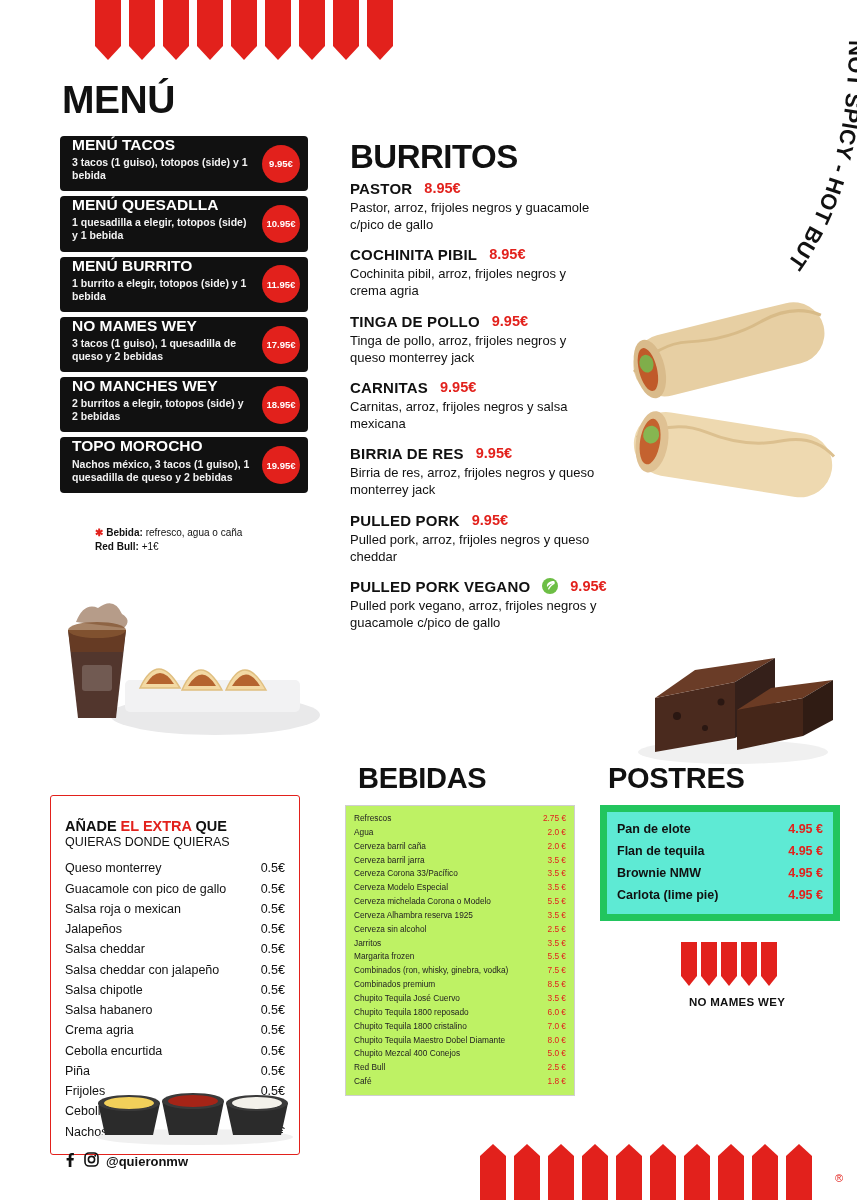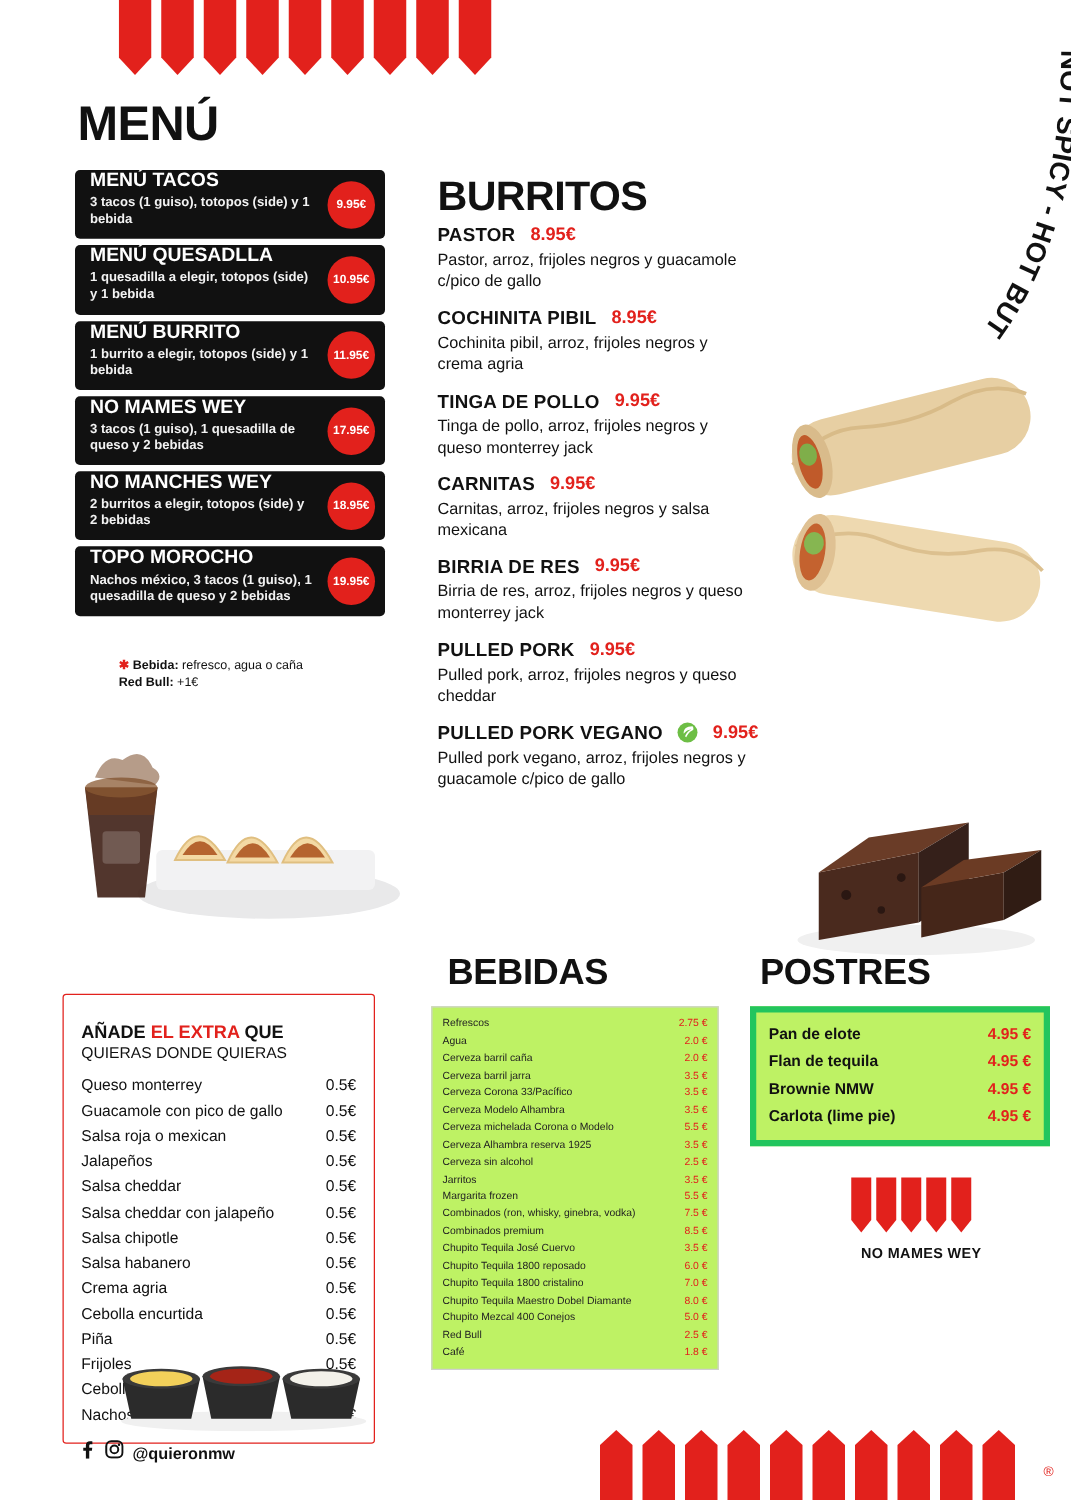--- a/index.html
+++ b/index.html
@@ -105,21 +105,21 @@
     border:1px solid #cfcfcf; padding:6px 8px 6px 8px; background:#bef264;
   }
   .bev-row { display:flex; justify-content:space-between; font-size:8.3px; line-height:1.67; }
   .bev-row .n { color:#222; }
   .bev-row .p { color:#e2211c; }
 
   
   .postres-title { position:absolute; left:608px; top:762px; font-size:29px; font-weight:bold; letter-spacing:-0.3px; }
   .postres {
     position:absolute; left:600px; top:805px; width:240px;
-    border:5px solid #22c55e; padding:7px 10px; background:#bef264;
+    border:7px solid #22c55e; padding:7px 10px; background:#5eead4;
   }
   .pos-row { display:flex; justify-content:space-between; font-size:12.5px; line-height:1.75; font-weight:bold; }
   .pos-row .p { color:#e2211c; }
 
   
   .nmw-logo { position:absolute; left:672px; top:940px; width:130px; text-align:center; }
   .nmw-logo-text { font-size:11.5px; font-weight:bold; letter-spacing:0.3px; margin-top:4px; }
 
   
   .bottom-zigzag { position:absolute; bottom:0; left:480px; width:350px; height:56px; }
@@ -443,21 +443,21 @@
       </div>
     <div class="bev-row">
         <span class="n">Cerveza barril jarra</span>
         <span class="p">3.5 €</span>
       </div>
     <div class="bev-row">
         <span class="n">Cerveza Corona 33/Pacífico</span>
         <span class="p">3.5 €</span>
       </div>
     <div class="bev-row">
-        <span class="n">Cerveza Modelo Alhambra</span>
+        <span class="n">Cerveza Modelo Especial</span>
         <span class="p">3.5 €</span>
       </div>
     <div class="bev-row">
         <span class="n">Cerveza michelada Corona o Modelo</span>
         <span class="p">5.5 €</span>
       </div>
     <div class="bev-row">
         <span class="n">Cerveza Alhambra reserva 1925</span>
         <span class="p">3.5 €</span>
       </div>

